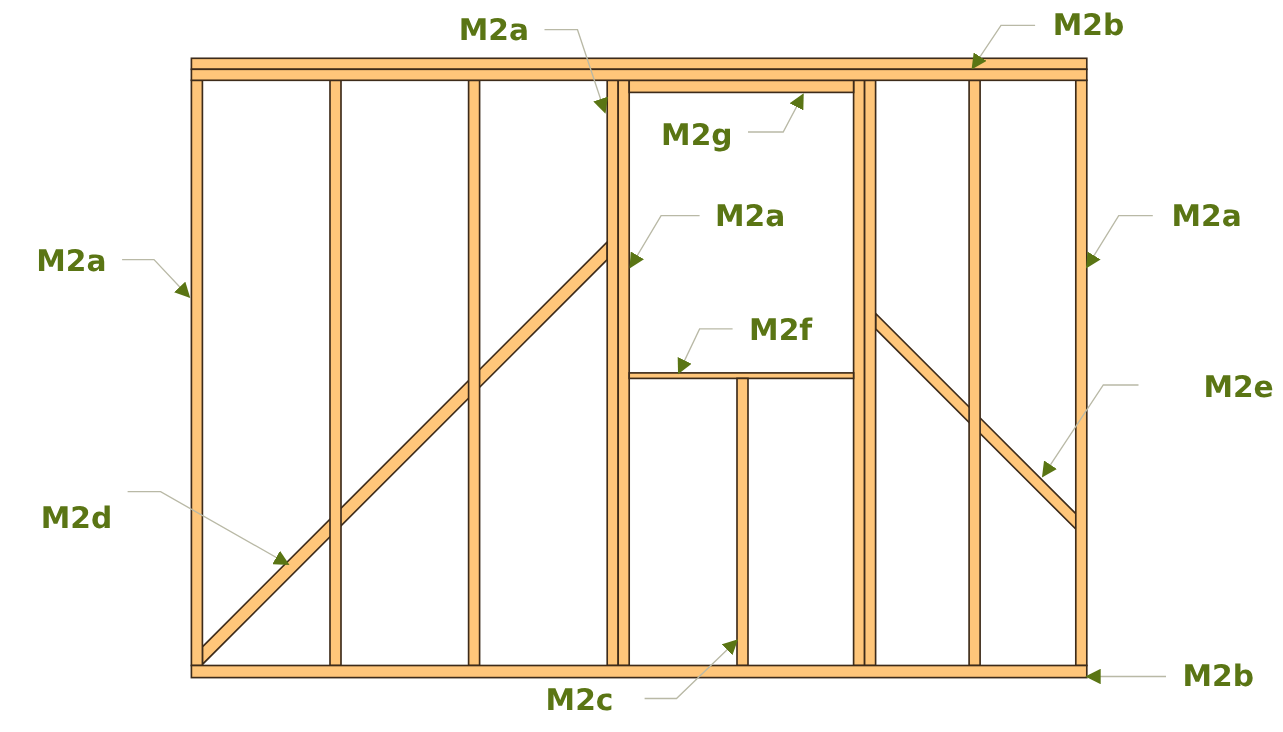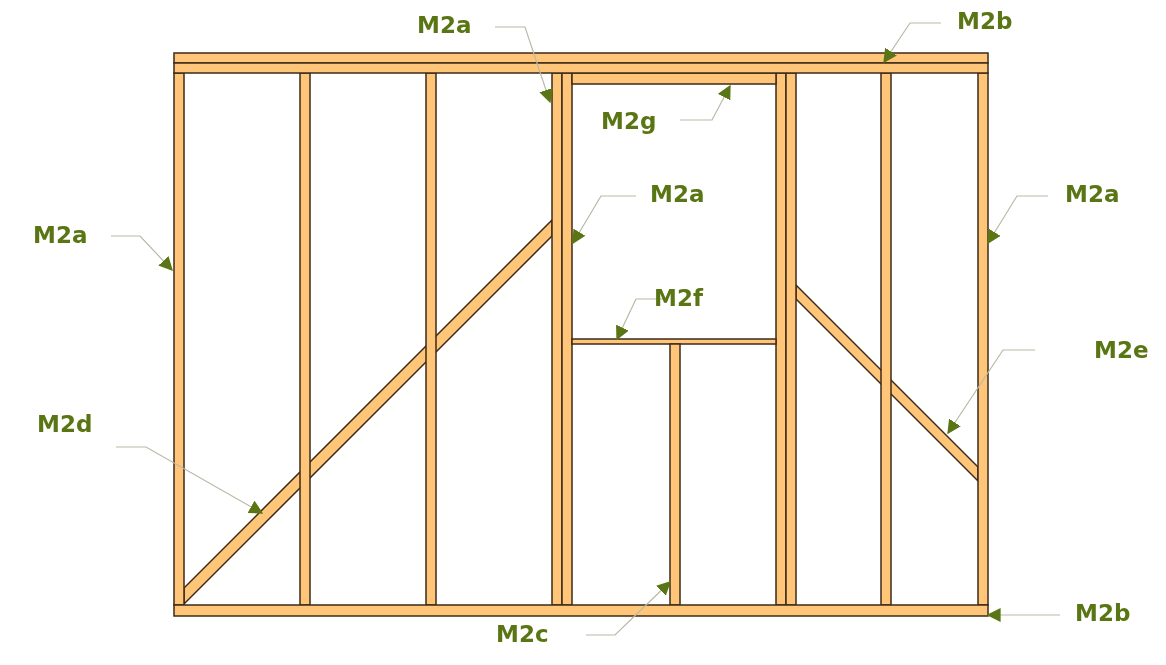--- a/index.html
+++ b/index.html
@@ -2,21 +2,21 @@
 <html><head>
   <meta charset="utf-8">
   <style>
     html, body { margin: 0; padding: 0; background: #ffffff; }
     body { width: 1166px; height: 665px; position: relative; overflow: hidden; font-family: "DejaVu Sans", sans-serif; }
     #diagram { position: absolute; left: 0; top: 0; }
     .label {
       position: absolute;
       font-family: "DejaVu Sans", sans-serif;
       font-weight: bold;
-      font-size: 23px;
+      font-size: 27px;
       color: #5a7514;
       line-height: 1;
       white-space: nowrap;
     }
   </style>
 </head>
 <body>
 
 <svg id="diagram" width="1166" height="665" viewBox="0 0 1166 665" xmlns="http://www.w3.org/2000/svg">
   <defs>
@@ -63,17 +63,17 @@
     <polyline points="1060,615 1040,615 988,615"></polyline>
   </g>
 </svg>
 
 <div class="label" style="left:417px; top:14px;">M2a</div>
 <div class="label" style="left:957px; top:10px;">M2b</div>
 <div class="label" style="left:601px; top:110px;text-align:center;">M2g</div>
 <div class="label" style="left:33px; top:224px;">M2a</div>
 <div class="label" style="left:650px; top:183px;">M2a</div>
 <div class="label" style="left:1065px; top:183px;">M2a</div>
-<div class="label" style="left:654px; top:287px;">M2f</div>
+<div class="label" style="left:681px; top:287px;">M2f</div>
 <div class="label" style="left:1094px; top:339px;">M2e</div>
-<div class="label" style="left:37px; top:413px;">M2d</div>
+<div class="label" style="left:37px; top:458px;">M2d</div>
 <div class="label" style="left:496px; top:623px;">M2c</div>
 <div class="label" style="left:1075px; top:602px;">M2b</div>
 
 </body></html>

